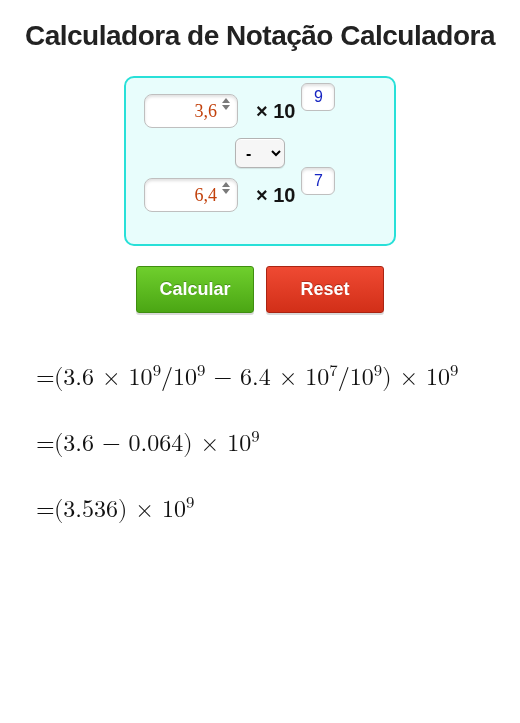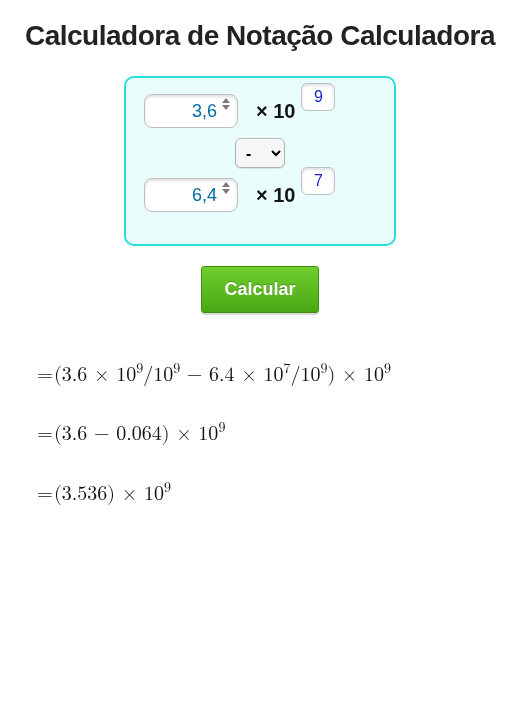--- a/index.html
+++ b/index.html
@@ -35,24 +35,24 @@
   }
   .row:last-child { margin-bottom: 16px; }
   .coef-input {
     width: 94px;
     height: 34px;
     border: 1px solid #bfbfbf;
     border-radius: 8px;
     background: #fff;
     box-shadow: inset 0 2px 3px rgba(0,0,0,0.12);
     font-size: 18px;
-    color: #0369a1;
+    color: #c2410c;
     text-align: right;
     padding: 2px 20px 2px 8px;
-    font-family: Liberation Sans, sans-serif;
+    font-family: Liberation Serif, serif;
     position: relative;
   }
   .coef-wrap { position: relative; display: inline-block; }
   .spin {
     position: absolute;
     right: 6px;
     top: 4px;
     width: 10px;
     display: flex;
     flex-direction: column;
@@ -130,21 +130,21 @@
     background: linear-gradient(#ef4a33, #d22f18);
     border: 1px solid #aa2412;
   }
   .output-wrap {
     margin-top: 18px;
     overflow-y: scroll;
     height: 340px;
   }
   .output {
     font-family: "Cambria Math", "Latin Modern Math", "STIX Two Math", Georgia, serif;
-    font-size: 20px;
+    font-size: 24px;
     color: #111;
     padding: 30px 8px 10px 22px;
   }
   .step {
     margin-bottom: 34px;
     white-space: nowrap;
   }
   .eq { display: inline-block; width: 18px; text-align: center; }
   sup { font-size: 0.7em; vertical-align: super; }
   .finalbox {
@@ -194,20 +194,21 @@
       </span>
     </span>
     <span class="times10">× 10</span>
     <input class="exp-input" value="7" style="">
   </div>
 
 </div>
 
 <div class="buttons">
   <button class="btn btn-calc">Calcular</button>
+  <button class="btn btn-reset">Reset</button>
 </div>
 
 <div class="output-wrap">
   <div class="output">
 
     <div class="step">
       <span class="eq">= </span><span>(3.6 × 10<sup>9</sup>/10<sup>9</sup> − 6.4 × 10<sup>7</sup>/10<sup>9</sup>) × 10<sup>9</sup></span>
     </div>
 
 

